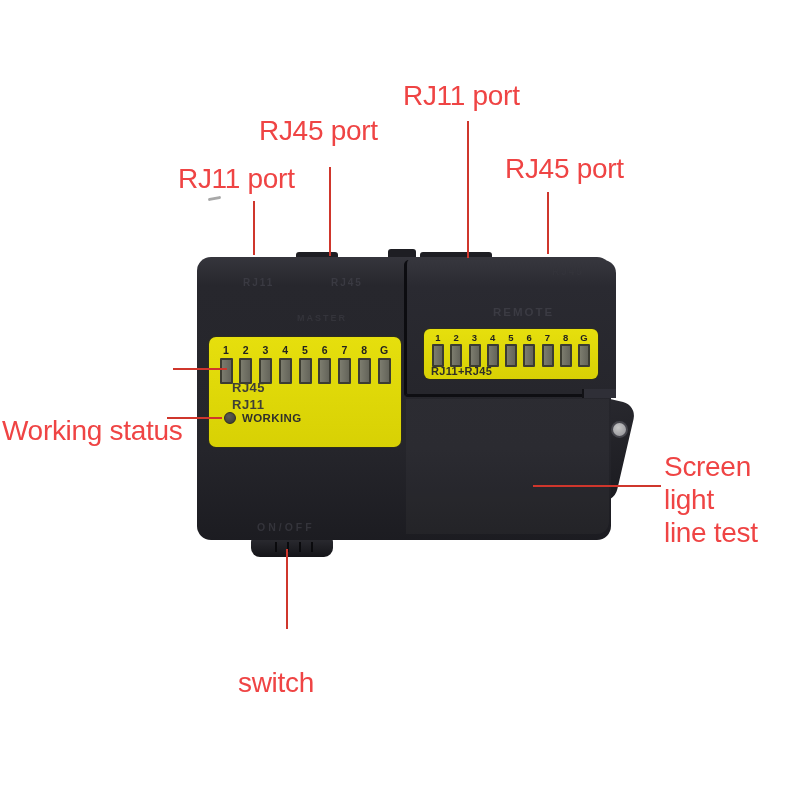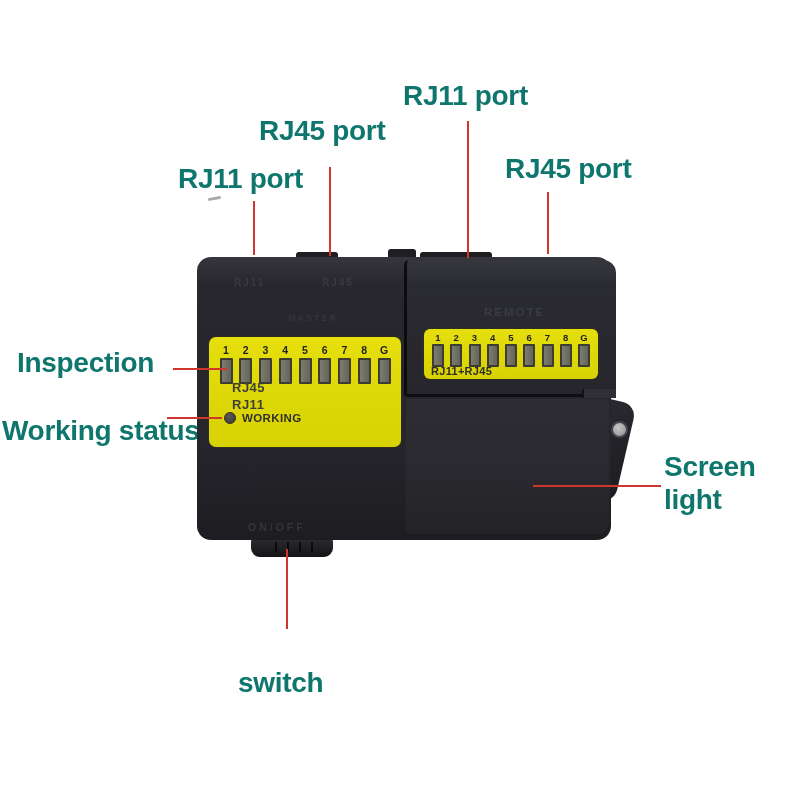--- a/index.html
+++ b/index.html
@@ -6,21 +6,21 @@
   html,body{margin:0;padding:0;}
   body{
     width:800px;height:800px;position:relative;overflow:hidden;
     background:#ffffff;
     font-family:"Liberation Sans", sans-serif;
   }
 
   
   .callout{
     position:absolute;
-    font-size:28px;font-weight:700;color:#0f766e;
+    font-size:28px;font-weight:400;color:#ef4444;
     letter-spacing:-0.3px;white-space:nowrap;line-height:1.05;
   }
   .callout .ln{display:block;}
   .lh35 .ln{line-height:35px;}
   .lh33 .ln{line-height:33px;}
 
   
   .leader{position:absolute;background:#cf362c;z-index:30;}
   .leader.v{width:2px;}
   .leader.h{height:2px;}
@@ -62,21 +62,21 @@
     box-sizing:border-box;z-index:3;
   }
   .remote-step{
     position:absolute;left:582px;top:389px;width:32px;height:9px;
     background:#2f2f37;border-left:2px solid #121216;z-index:3;
   }
 
   
   .embossed{
     position:absolute;font-weight:700;color:#3a3a42;z-index:5;
-    letter-spacing:2px;white-space:nowrap;
+    letter-spacing:2px;white-space:nowrap;margin-left:9px;
   }
 
   
   .panel{
     position:absolute;z-index:6;
     background:linear-gradient(180deg,#e6df0d,#d8d104);
     border-radius:7px;box-shadow:0 0 0 1px rgba(60,60,0,0.35);
   }
   .panel-master{left:209px;top:337px;width:192px;height:110px;}
   .panel-remote{left:424px;top:329px;width:174px;height:50px;border-radius:6px;}
@@ -226,27 +226,27 @@
 <div class="power-switch">
   <div class="switch-ridges"></div>
 </div>
 
 <div class="callout" style="left:178px;top:164px;">RJ11 port</div>
 <div class="callout" style="left:259px;top:116px;">RJ45 port</div>
 <div class="callout" style="left:403px;top:81px;">RJ11 port</div>
 <div class="callout" style="left:505px;top:154px;">RJ45 port</div>
 
 <div class="callout lh35" style="left:17px;top:345px;">
-  <span class="ln">Inspection</span>
 </div>
 <div class="callout" style="left:2px;top:416px;">Working status</div>
 
 <div class="callout lh33" style="left:664px;top:450px;">
   <span class="ln">Screen</span>
   <span class="ln">light</span>
+  <span class="ln">line test</span>
 </div>
 
 <div class="callout" style="left:238px;top:636px;margin-top:32px;">switch</div>
 
 <div class="leader v" style="left:253px;top:201px;height:54px;"></div>
 <div class="leader v" style="left:329px;top:167px;height:89px;"></div>
 <div class="leader v" style="left:467px;top:121px;height:137px;"></div>
 <div class="leader v" style="left:547px;top:192px;height:62px;"></div>
 <div class="leader h" style="left:173px;top:368px;width:54px;"></div>
 <div class="leader h" style="left:167px;top:417px;width:55px;"></div>

